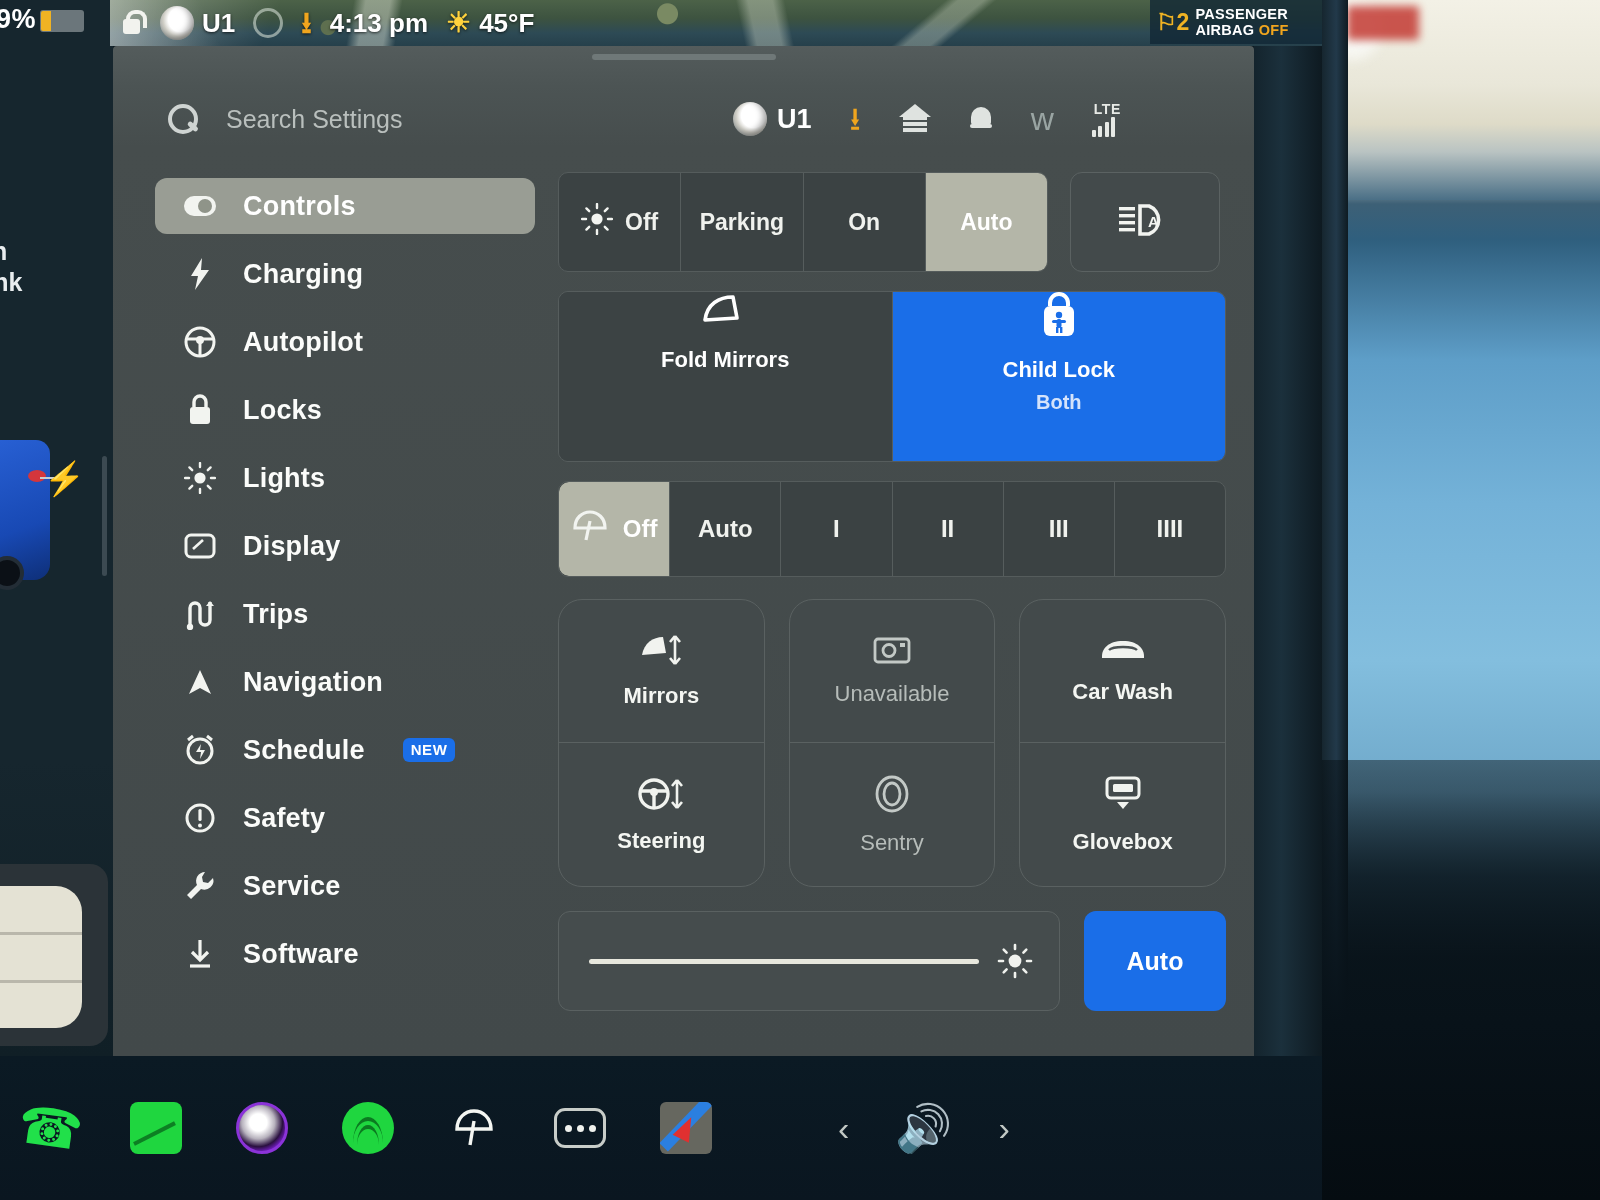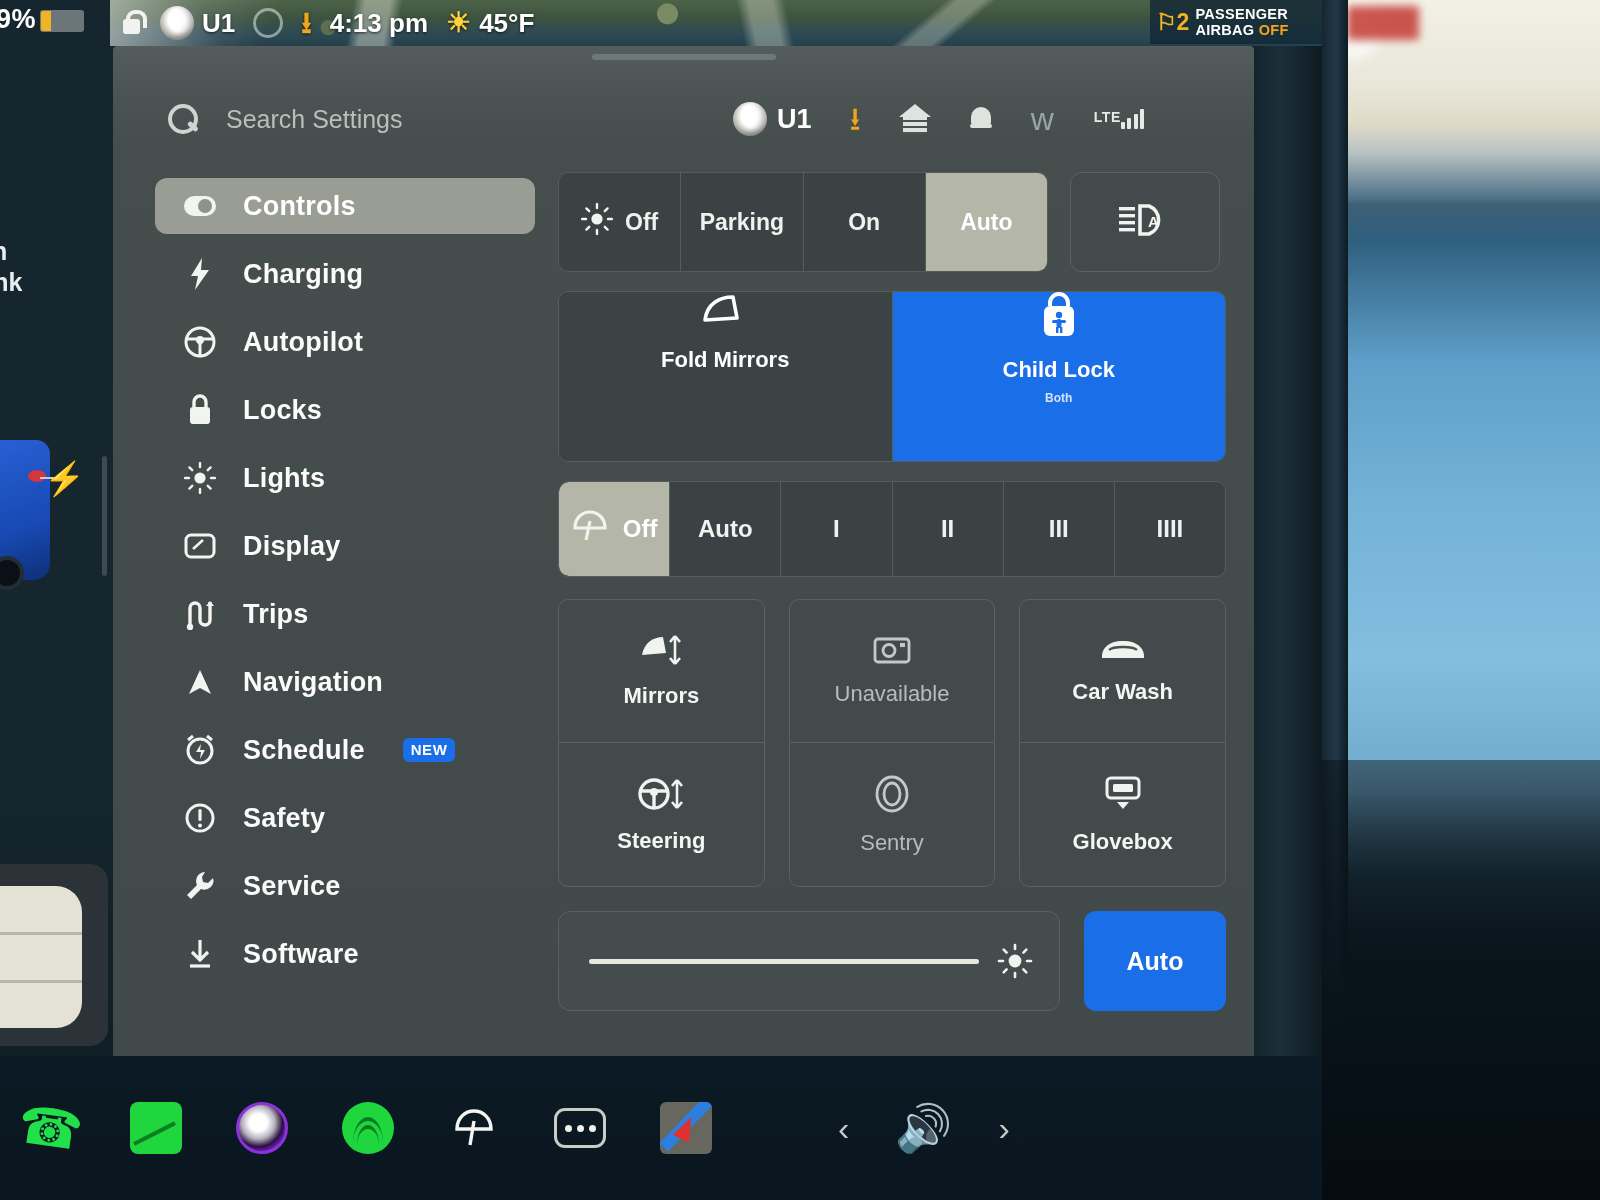--- a/index.html
+++ b/index.html
@@ -175,21 +175,21 @@
   .ic-garage:before { content:""; position:absolute; left:0; top:0; width:0;height:0;
     border-left:16px solid transparent; border-right:16px solid transparent; border-bottom:13px solid #dfe3e0;}
   .ic-garage:after { content:""; position:absolute; left:4px; top:12px; width:24px; height:18px;
     background: repeating-linear-gradient(180deg,#dfe3e0 0 4px, #4a5252 4px 6px);}
   .ic-bell { width:24px; height:28px; position:relative; }
   .ic-bell:before { content:""; position:absolute; left:2px; top:2px; width:20px;height:18px;
     background:#dfe3e0; border-radius:10px 10px 3px 3px; }
   .ic-bell:after { content:""; position:absolute; left:1px; top:19px; width:22px;height:4px;
     background:#dfe3e0; border-radius:2px;}
   .ic-bt { color:#9aa5a3; font-size:32px; line-height:1; }
-  .sig-wrap { display:flex; flex-direction:row; align-items:flex-start; }
+  .sig-wrap { display:flex; flex-direction:column; align-items:flex-start; }
   .sig-lte { color:#e7eae6; font-size:14px; font-weight:700; letter-spacing:.5px; margin-left:2px;}
   .bars { display:flex; align-items:flex-end; gap:2.5px; height:20px; }
   .bars span { width:4px; background:#e7eae6; border-radius:1px; }
 
   
   .sidebar {
     position:absolute; left:42px; top:132px; width:380px; height:878px;
     overflow:hidden;
   }
   .nav-item {
@@ -226,28 +226,28 @@
     display:flex; align-items:center; justify-content:center; background:#434a4b;
   }
 
   .row2 { display:flex; margin-top:19px; height:171px; border-radius:10px; overflow:hidden;
     border:1px solid #565d5d; }
   .tile { flex:1; display:flex; flex-direction:column; align-items:center; justify-content:flex-start;
     gap:14px; background:#3c4344; border-right:1px solid #565d5d; }
   .tile:last-child { border-right:none; }
   .tile.blue { background:#1a6ee8; }
   .tile-label { color:#fff; font-size:22px; font-weight:700; text-align:center; line-height:1.24; }
-  .tile-sub { color:#d4e3fb; font-size:12px; font-weight:700; margin-top:-6px; }
+  .tile-sub { color:#d4e3fb; font-size:20px; font-weight:700; margin-top:-6px; }
 
   .row3 { margin-top:19px; }
   .wiper-seg .seg-cell { height:94px; font-size:24px; }
   .wiper-seg .seg-cell.on { border-radius:10px 0 0 10px; }
 
   .grid { display:flex; gap:24px; margin-top:22px; }
-  .gcol { flex:1; border:1px solid #5a6161; border-radius:10px; overflow:hidden; background:#434a4b;}
+  .gcol { flex:1; border:1px solid #5a6161; border-radius:24px; overflow:hidden; background:#434a4b;}
   .gcell { height:143px; display:flex; flex-direction:column; align-items:center; justify-content:center;
     gap:16px; border-bottom:1px solid #5a6161; }
   .gcell:last-child { border-bottom:none; }
   .gcell-label { color:#f4f6f2; font-size:22px; font-weight:700; }
   .gcell-label.dim { color:#b6bcb9; font-weight:400; }
   .gcell-icon { color:#f1f3ef; display:flex; align-items:center; gap:6px; }
 
   .row5 { display:flex; gap:24px; margin-top:24px; align-items:stretch; }
   .bright-box { flex:1; height:100px; border:1px solid #5a6161; border-radius:12px;
     display:flex; align-items:center; padding:0 26px 0 30px; gap:18px; background:#454c4d; }

